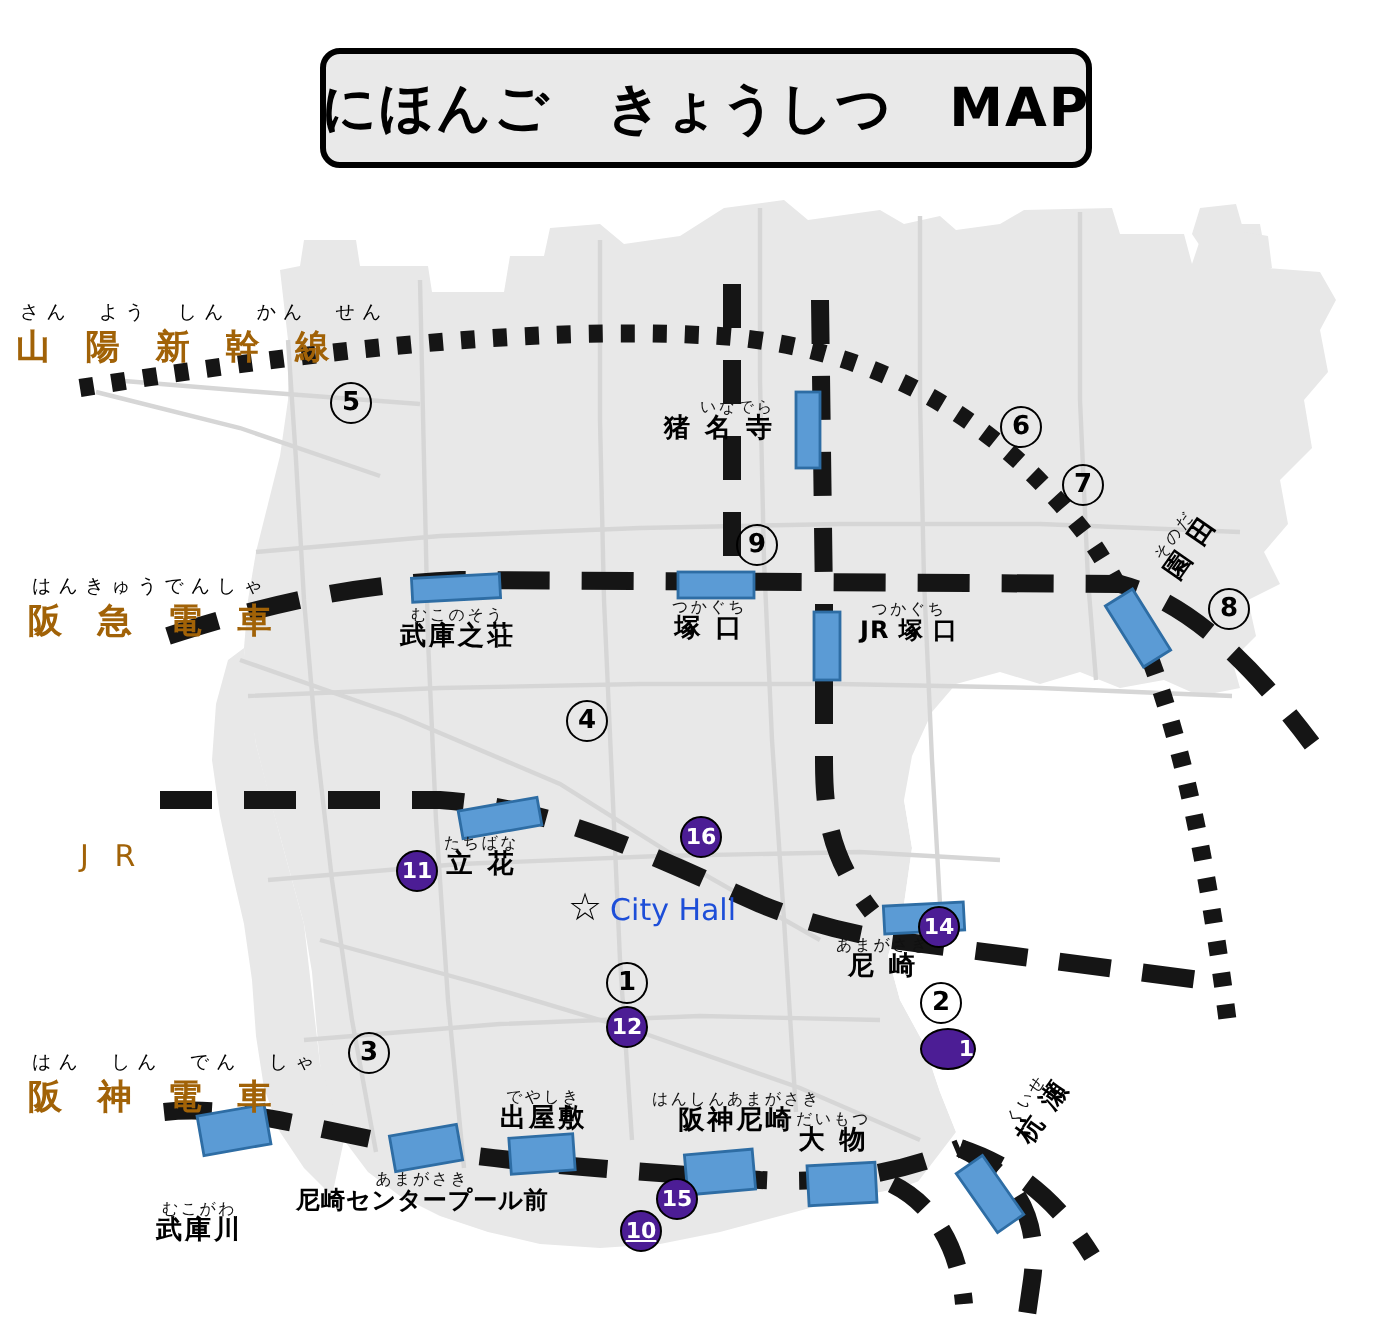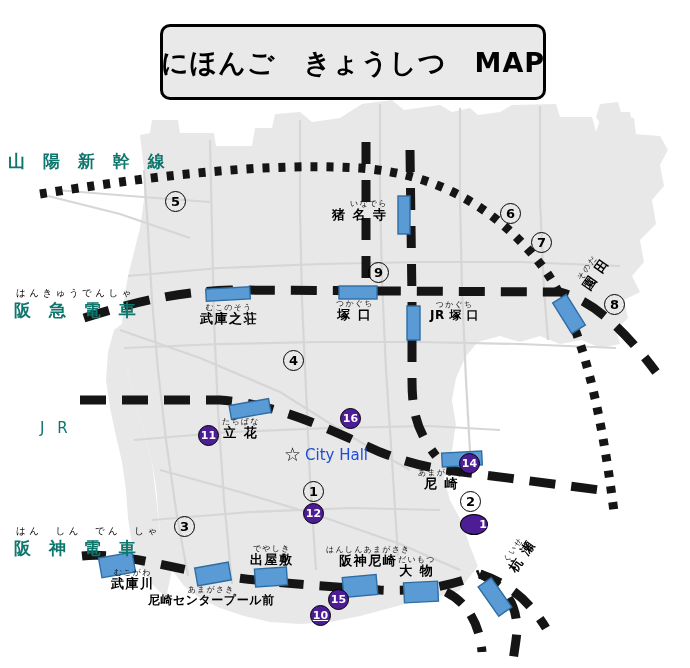--- a/index.html
+++ b/index.html
@@ -3,38 +3,38 @@
 <meta charset="utf-8">
 <style>
   html,body{margin:0;padding:0;background:#fff;}
   body{width:690px;height:668px;position:relative;overflow:hidden;
        font-family:"DejaVu Sans","Liberation Sans",sans-serif;}
   #map-root{position:absolute;inset:0;width:690px;height:668px;}
   svg#map-svg{position:absolute;left:0;top:0;width:690px;height:668px;}
 
   
   .title-plate{
-    position:absolute;left:160px;top:24px;width:386px;height:76px;
+    position:absolute;left:160px;top:24px;width:386px;height:60px;
     background:#e9e9e9;border:3px solid #000;border-radius:10px;
     display:flex;align-items:center;justify-content:center;
     box-sizing:border-box;
   }
   .title-text{
     font-size:27px;font-weight:bold;color:#000;letter-spacing:1px;
     white-space:pre;line-height:1;
   }
 
   
   .line-label{position:absolute;white-space:nowrap;}
   .line-label .furi{
     display:block;font-size:9.5px;letter-spacing:3.5px;color:#000;
     margin-bottom:-1px;padding-left:2px;
   }
   .line-label .kanji{
-    display:block;font-size:17px;font-weight:bold;letter-spacing:6px;color:#0f766e;
+    display:block;font-size:17px;font-weight:bold;letter-spacing:6px;color:#a16207;
   }
   .line-label.jr .kanji{font-size:15px;font-weight:normal;letter-spacing:4px;margin-top:35px;}
 
   
   .stn{position:absolute;white-space:nowrap;text-align:center;}
   .stn .furi{display:block;font-size:8px;letter-spacing:1.2px;color:#111;line-height:1.05;}
   .stn .kanji{display:block;font-size:13px;font-weight:bold;letter-spacing:1.5px;color:#000;line-height:1.1;}
   .stn.small .kanji{font-size:12px;letter-spacing:0.5px;}
 
   
@@ -160,20 +160,21 @@
         <rect x="487" y="579" width="16" height="36" fill="#5b9bd5" stroke="#2e6da4" stroke-width="1.4" transform="rotate(-35 495 597)"></rect>
       </g>
     </svg>
 
   <div class="title-plate">
     <span class="title-text">にほんご　きょうしつ　MAP</span>
   </div>
 
   <div id="line-labels">
       <div class="line-label" style="left: 8px; top: 150px;">
+        <span class="furi">さん　よう　しん　かん　せん</span>
         <span class="kanji">山 陽 新 幹 線</span>
       </div>
       <div class="line-label" style="left: 14px; top: 287px;">
         <span class="furi">はんきゅうでんしゃ</span>
         <span class="kanji">阪 急 電 車</span>
       </div>
       <div class="line-label jr" style="left: 40px; top: 384px;">
         <span class="kanji">J R</span>
       </div>
       <div class="line-label" style="left: 14px; top: 525px;">
@@ -204,21 +205,21 @@
         <span class="kanji">園 田</span>
       </div>
       <div class="stn" style="left: 222px; top: 418px;">
         <span class="furi">たちばな</span>
         <span class="kanji">立 花</span>
       </div>
       <div class="stn" style="left: 418px; top: 469px;">
         <span class="furi">あまがさき</span>
         <span class="kanji">尼 崎</span>
       </div>
-      <div class="stn" style="left: 78px; top: 569px; margin-left: 33px;">
+      <div class="stn" style="left: 78px; top: 601px;">
         <span class="furi">むこがわ</span>
         <span class="kanji">武庫川</span>
       </div>
       <div class="stn small" style="left: 148px; top: 586px;">
         <span class="furi">あまがさき</span>
         <span class="kanji">尼崎センタープール前</span>
       </div>
       <div class="stn" style="left: 250px; top: 545px;">
         <span class="furi">でやしき</span>
         <span class="kanji">出屋敷</span>

